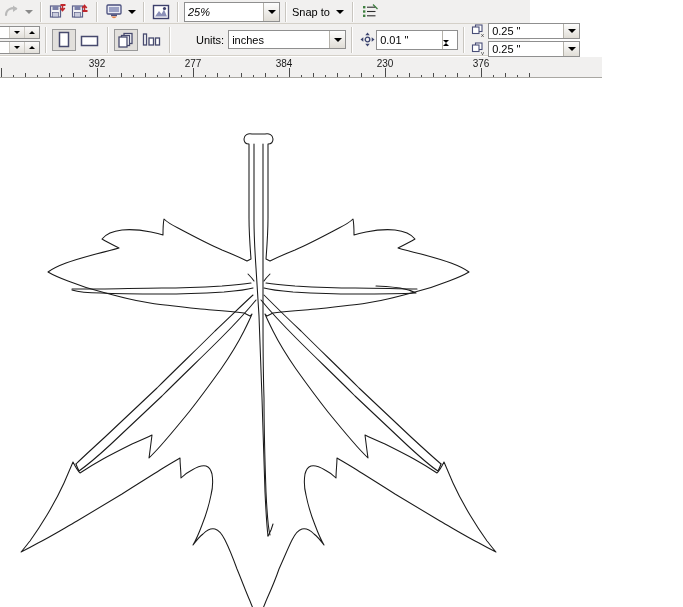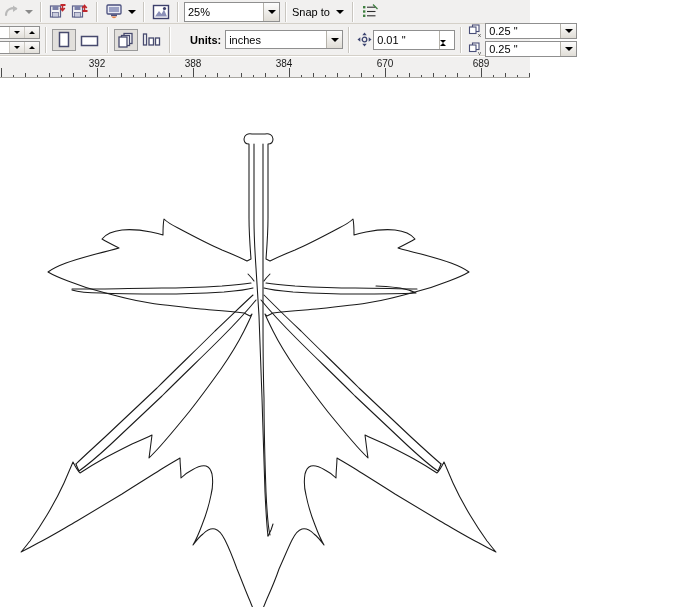--- a/index.html
+++ b/index.html
@@ -90,21 +90,21 @@
     white-space: nowrap;
     overflow: hidden;
   }
   .combo .dropbtn {
     width: 15px;
     background: linear-gradient(#fdfdfd, #e0ddd6);
     border-left: 1px solid #b5b2aa;
     display: flex; align-items: center; justify-content: center;
     flex: 0 0 auto;
   }
-  .combo-zoom { width: 96px; height: 20px; }
+  .combo-zoom { width: 96px; height: 20px; font-style: italic; }
   .combo-units { width: 118px; gap: 40px; }
   .combo-dup { width: 92px; height: 16px; }
 
   
   .spin {
     display: flex;
     align-items: stretch;
     background: #ffffff;
     border: 1px solid #8f8f8f;
     height: 20px;
@@ -172,21 +172,21 @@
     font-size: 11px;
     margin-right: 4px;
     white-space: nowrap;
     flex: 0 0 auto;
   }
 
   
   .ruler {
     position: absolute;
     left: 0; top: 57px;
-    width: 530px;
+    width: 602px;
     height: 21px;
     background: #f1f0ef;
     border-bottom: 1px solid #a9a7a2;
     box-sizing: border-box;
     overflow: hidden;
   }
   .ruler .tick {
     position: absolute;
     bottom: 0;
     width: 1px;
@@ -358,21 +358,21 @@
     <div class="tbtn" style="width:26px;height:22px;">
       <svg width="19" height="15" viewBox="0 0 19 15">
         <rect x="1.5" y="2" width="3" height="11" fill="#ffffff" stroke="#474a6e" stroke-width="1.3"></rect>
         <rect x="7" y="6" width="4.5" height="7" fill="#ffffff" stroke="#474a6e" stroke-width="1.3"></rect>
         <rect x="13.5" y="6" width="4" height="7" fill="#ffffff" stroke="#474a6e" stroke-width="1.3"></rect>
       </svg>
     </div>
 
     <div class="sep sep-tall"></div>
 
-    <span class="label-txt" style="margin-left:14px;font-weight:bold;">Units:</span>
+    <span class="label-txt" style="margin-left:20px;">Units:</span>
     <div class="combo combo-units">
       <span class="val">inches</span>
       <span class="dropbtn">
         <span class="caret-dn"></span>
       </span>
     </div>
 
     <div class="sep sep-tall"></div>
 
     <span class="tbtn" style="width:18px;">
@@ -470,24 +470,24 @@
     <div class="tick minor" style="left: 433px;"></div>
     <div class="tick tiny" style="left: 445px;"></div>
     <div class="tick minor" style="left: 457px;"></div>
     <div class="tick tiny" style="left: 469px;"></div>
     <div class="tick major" style="left: 481px;"></div>
     <div class="tick tiny" style="left: 493px;"></div>
     <div class="tick minor" style="left: 505px;"></div>
     <div class="tick tiny" style="left: 517px;"></div>
     <div class="tick minor" style="left: 529px;"></div>
     <div class="rlabel" style="left: 97px;">392</div>
-    <div class="rlabel" style="left: 193px;">388</div>
+    <div class="rlabel" style="left: 193px;">277</div>
     <div class="rlabel" style="left: 284px;">384</div>
-    <div class="rlabel" style="left: 385px;">670</div>
-    <div class="rlabel" style="left: 481px;">689</div>
+    <div class="rlabel" style="left: 385px;">230</div>
+    <div class="rlabel" style="left: 481px;">376</div>
   </div>
 
 <div class="canvas">
   <svg width="683" height="529" viewBox="0 0 683 529">
     <g fill="none" stroke="#1a1a1a" stroke-width="1.05" stroke-linejoin="round" stroke-linecap="round">
 
       <path d="
         M 252 56
         C 248 55, 244 57, 244 61
         C 244 64, 246 66, 249 66

